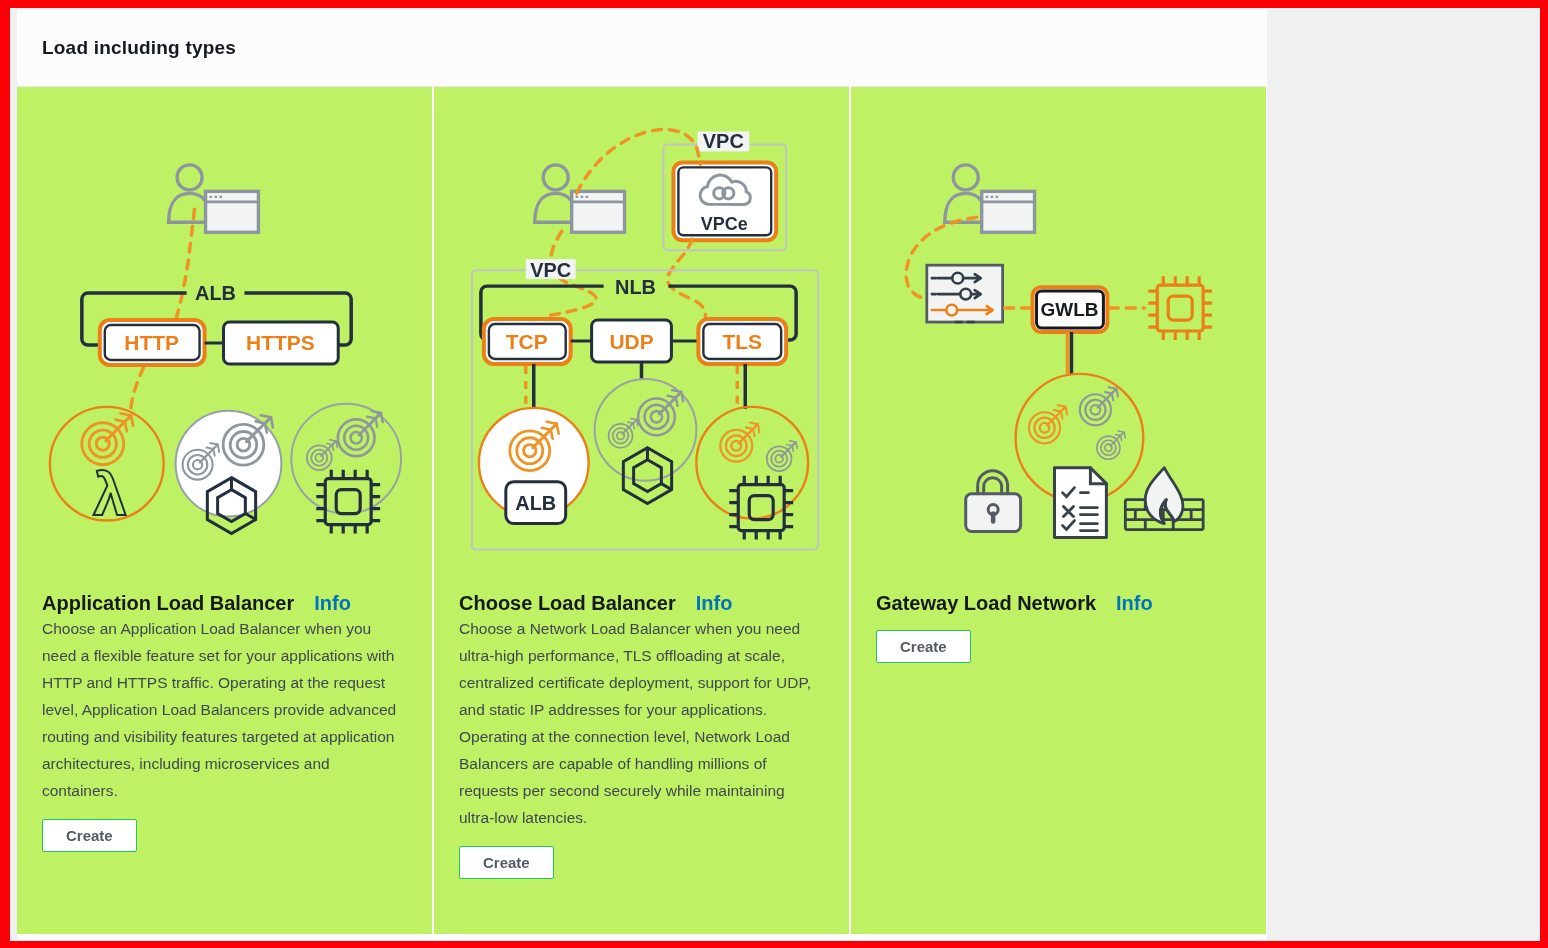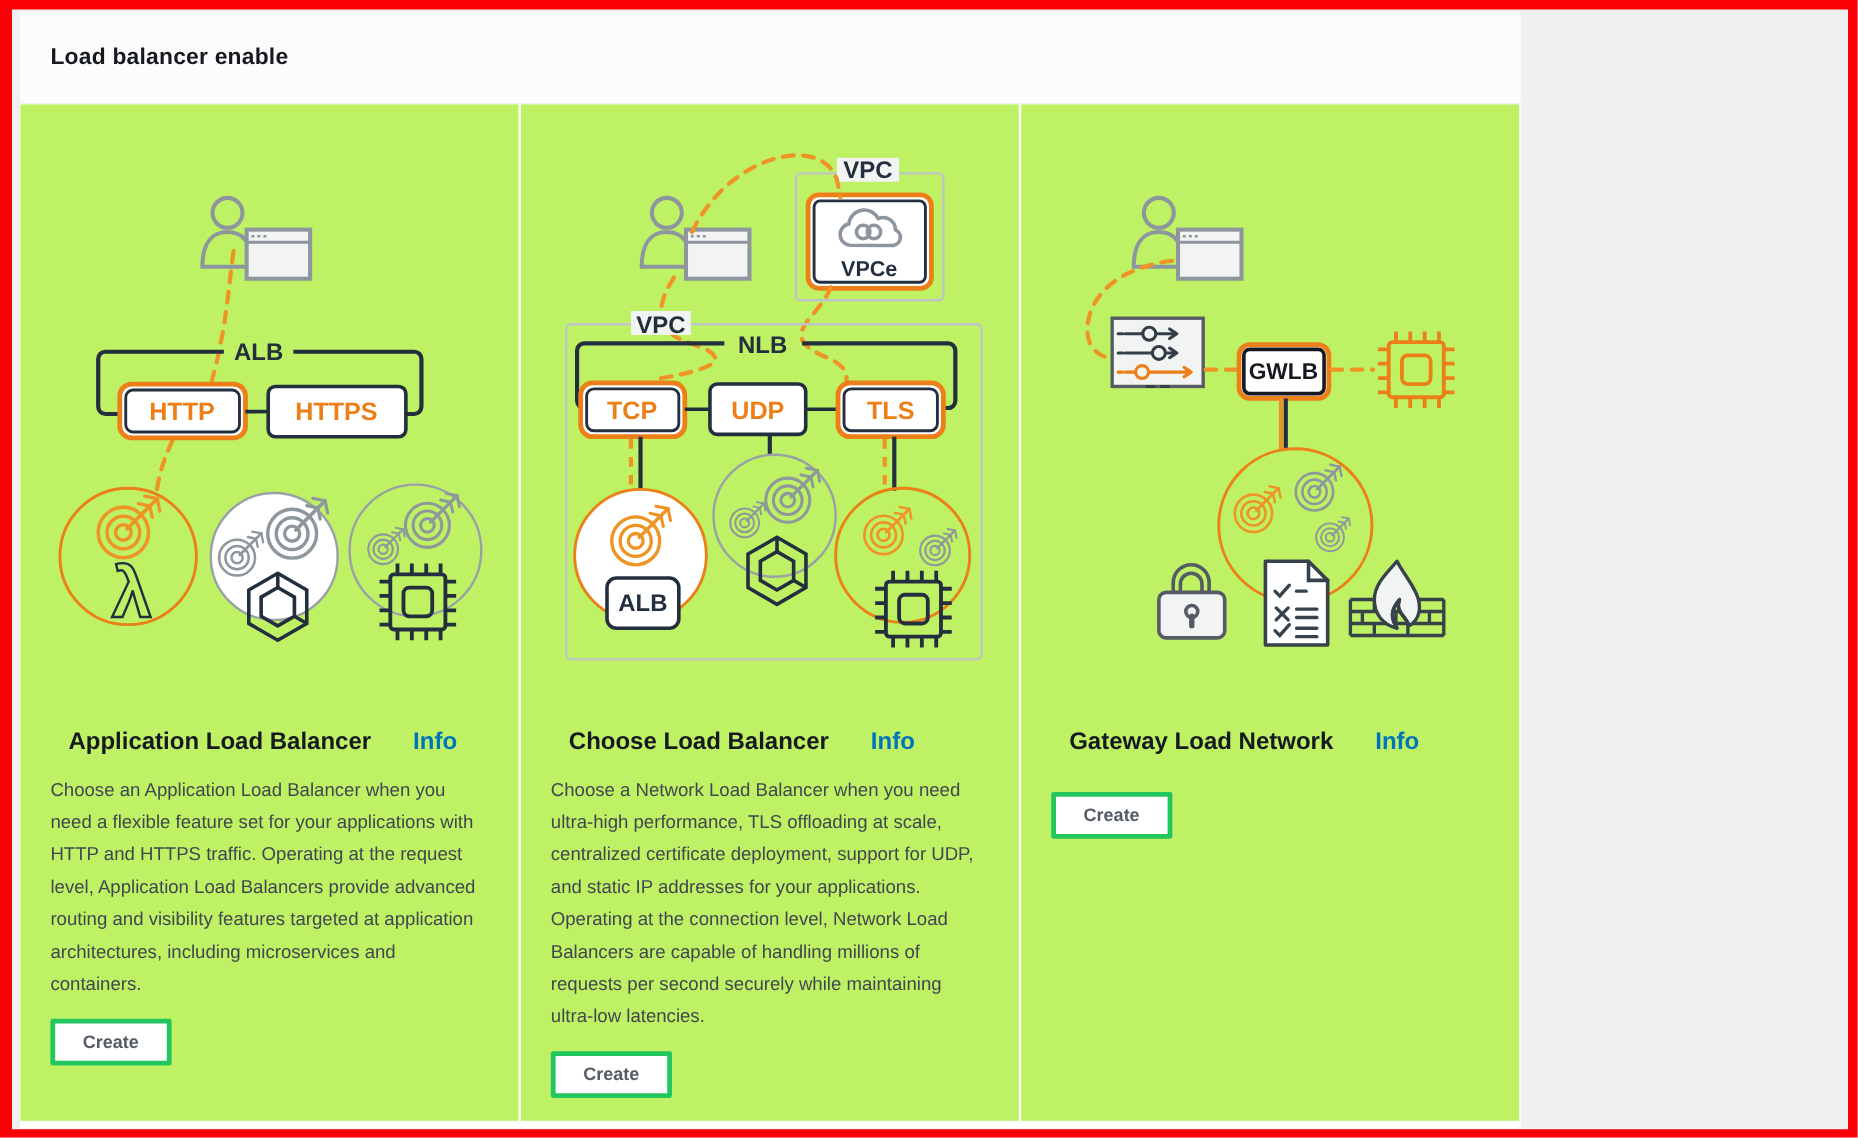--- a/index.html
+++ b/index.html
@@ -27,26 +27,26 @@
   }
   .tiles{display:flex;gap:2px;background:#ffffff;padding-bottom:6px;}
   .tile{
     width:415px;height:847px;background:#bef264;box-sizing:border-box;
     position:relative;flex:0 0 auto;
   }
   .diagram{height:505px;width:100%;}
   .diagram svg{display:block;width:100%;height:100%;}
   .card-text{padding:0 28px 0 25px;}
   .title-row{display:flex;align-items:baseline;}
-  .card-title{font-size:20px;font-weight:bold;color:#16191f;margin:15px;}
+  .card-title{font-size:20px;font-weight:bold;color:#16191f;margin:0;}
   .info-link{font-size:20px;font-weight:bold;color:#0073bb;margin-left:20px;text-decoration:none;cursor:pointer;}
   .card-desc{font-size:15.5px;line-height:27px;color:#414650;}
   .create-btn{
     margin-top:15px;display:inline-block;background:#ffffff;
-    border:4px solid #22c55e;border-radius:2px;
+    border:1px solid #22c55e;border-radius:2px;
     padding:7px 23px;font-size:15px;font-weight:bold;color:#545b64;
     font-family:"Liberation Sans", sans-serif;cursor:pointer;
   }
   svg text{font-family:"Liberation Sans", sans-serif;font-weight:bold;}
   .lbl-navy{fill:#232f3e;}
   .lbl-orange{fill:#ec7f17;}
 </style>
 </head>
 <body>
 
@@ -114,21 +114,21 @@
       <circle cx="23" cy="21" r="5.6"></circle>
       <circle cx="32" cy="21" r="5.6"></circle>
     </g>
   </defs>
 </svg>
 
 <div class="annotation-frame"></div>
 
 <div class="panel">
   <div class="panel-header">
-    <h1>Load balancer enable</h1>
+    <h1>Load including types</h1>
   </div>
 
   <div class="tiles">
 
     <div class="tile">
       <div class="diagram">
         <svg viewBox="0 0 416 505">
 
           <use href="#sym-person-browser" transform="translate(149,77)"></use>
 

